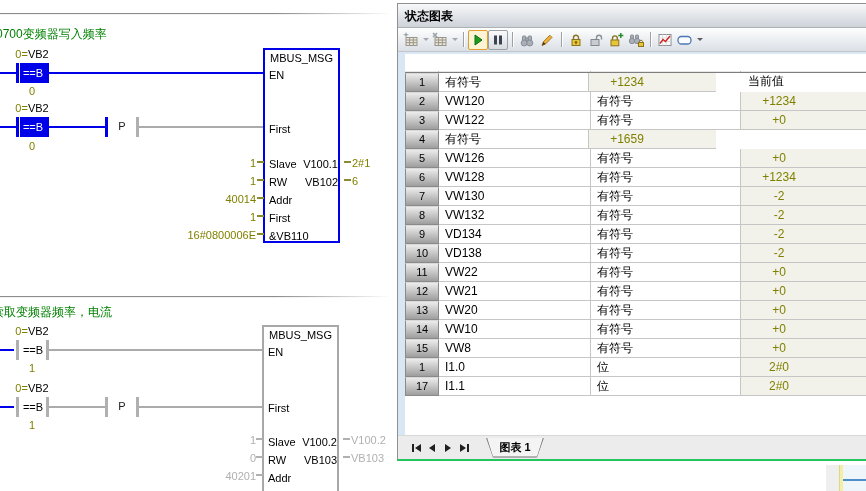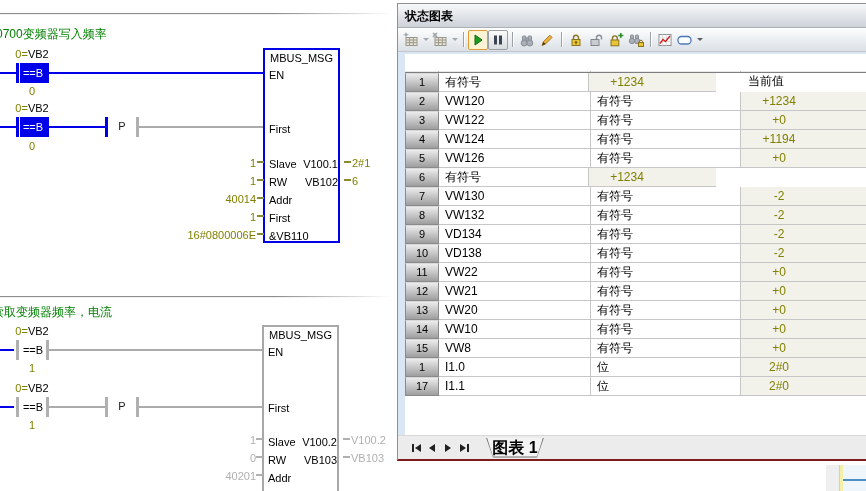--- a/index.html
+++ b/index.html
@@ -31,21 +31,21 @@
   .pinname { position:absolute; white-space:nowrap; }
   .stub { position:absolute; width:7px; height:2px; }
   .stub.olv { background:#8a8a30; } .stub.gryl { background:#b0b0b0; }
   .lv { position:absolute; width:108px; text-align:right; white-space:nowrap; }
   .rv { position:absolute; text-align:left; white-space:nowrap; }
   .opnd { position:absolute; width:45px; text-align:right; white-space:nowrap; }
 
   
   #statwin { position:absolute; left:397px; top:3px; width:470px; height:458px;
     background:#86efac; border-left:1px solid #909090; border-top:1px solid #909090;
-    border-bottom:2px solid #7f1d1d; }
+    border-bottom:2px solid #22c55e; }
   #titlebar { height:24px; background:linear-gradient(#f7f8f9,#cdd2d9);
     border-bottom:1px solid #aeb2b6; font-weight:bold; font-size:12px;
     line-height:24px; padding-left:7px; }
   #toolbar { height:24px; background:linear-gradient(#fdfefe,#dbe0e6);
     border-bottom:1px solid #c2c6ca; display:flex; align-items:center; padding:0 3px; }
   .tbtn { width:20px; height:20px; display:flex; align-items:center; justify-content:center; }
   .tbtn.checked { border:1px solid #e39b2d; background:#fdf3d5; border-radius:2px; }
   .tbtn.raised  { border:1px solid #9aa0a6; background:linear-gradient(#fbfbfb,#d8dce0); border-radius:2px; }
   .dd { width:9px; height:20px; display:flex; align-items:center; justify-content:center; }
   .dd i { width:0; height:0; border-left:3px solid transparent; border-right:3px solid transparent;
@@ -75,21 +75,21 @@
   .nav { width:16px; height:14px; display:flex; align-items:center; justify-content:center; gap:1px; }
   .tri-l { width:0; height:0; border-top:4px solid transparent; border-bottom:4px solid transparent;
            border-right:6px solid #202020; }
   .tri-r { width:0; height:0; border-top:4px solid transparent; border-bottom:4px solid transparent;
            border-left:6px solid #202020; }
   .navbar { width:2px; height:8px; background:#202020; }
   #tab { position:relative; margin-left:14px; width:58px; height:20px;
     background:#707070; clip-path:polygon(0 0,100% 0,calc(100% - 7px) 100%,7px 100%); }
   #tab .inner { position:absolute; left:1px; right:1px; top:0; bottom:1px; background:#f4f4f4;
     clip-path:polygon(0 0,100% 0,calc(100% - 6px) 100%,6px 100%);
-    text-align:center; line-height:19px; font-weight:bold; font-size:16px; }
+    text-align:center; line-height:19px; font-weight:bold; font-size:11px; }
 
   
   #frag-grey { position:absolute; left:826px; top:465px; width:13px; height:26px; background:#efefef; }
   #frag-yellow { position:absolute; left:839px; top:465px; width:4px; height:26px; background:#f3efa6; border-left:1px solid #dcd884; }
   #frag-blue { position:absolute; left:843px; top:465px; width:23px; height:26px; background:#eef5fb; }
   #frag-line { position:absolute; left:843px; top:479px; width:23px; height:2px; background:#4f8fc8; }
 </style>
 </head>
 <body>
 
@@ -328,32 +328,32 @@
           <div class="tval"><span class="tvalspan">+1234</span></div>
         </div>
         <div class="trow">
           <div class="tnum">3</div>
           <div class="tcell taddr">VW122</div>
           <div class="tcell tfmt">有符号</div>
           <div class="tval"><span class="tvalspan">+0</span></div>
         </div>
         <div class="trow">
           <div class="tnum">4</div>
-          <div class="tcell taddr">VW124</div>
-          <div class="tcell tfmt">有符号</div>
-          <div class="tval"><span class="tvalspan">+1194</span></div>
+          <div class="tcell tfmt">有符号</div>
+          <div class="tval"><span class="tvalspan">+1659</span></div>
         </div>
         <div class="trow">
           <div class="tnum">5</div>
           <div class="tcell taddr">VW126</div>
           <div class="tcell tfmt">有符号</div>
           <div class="tval"><span class="tvalspan">+0</span></div>
         </div>
         <div class="trow">
           <div class="tnum">6</div>
+          <div class="tcell taddr">VW128</div>
           <div class="tcell tfmt">有符号</div>
           <div class="tval"><span class="tvalspan">+1234</span></div>
         </div>
         <div class="trow">
           <div class="tnum">7</div>
           <div class="tcell taddr">VW130</div>
           <div class="tcell tfmt">有符号</div>
           <div class="tval"><span class="tvalspan">-2</span></div>
         </div>
         <div class="trow">

